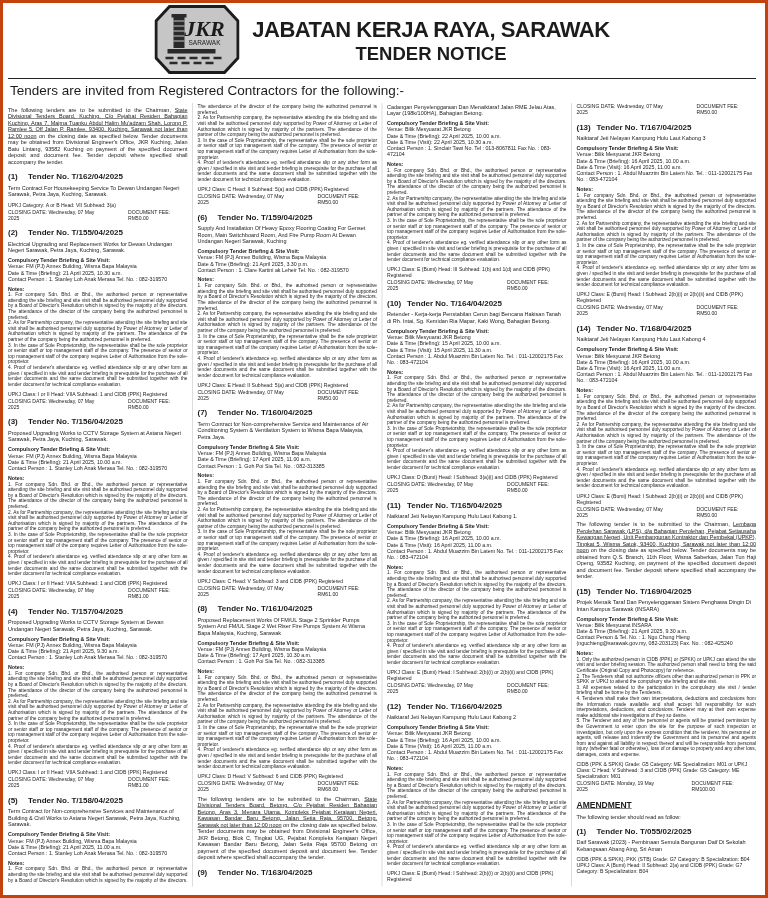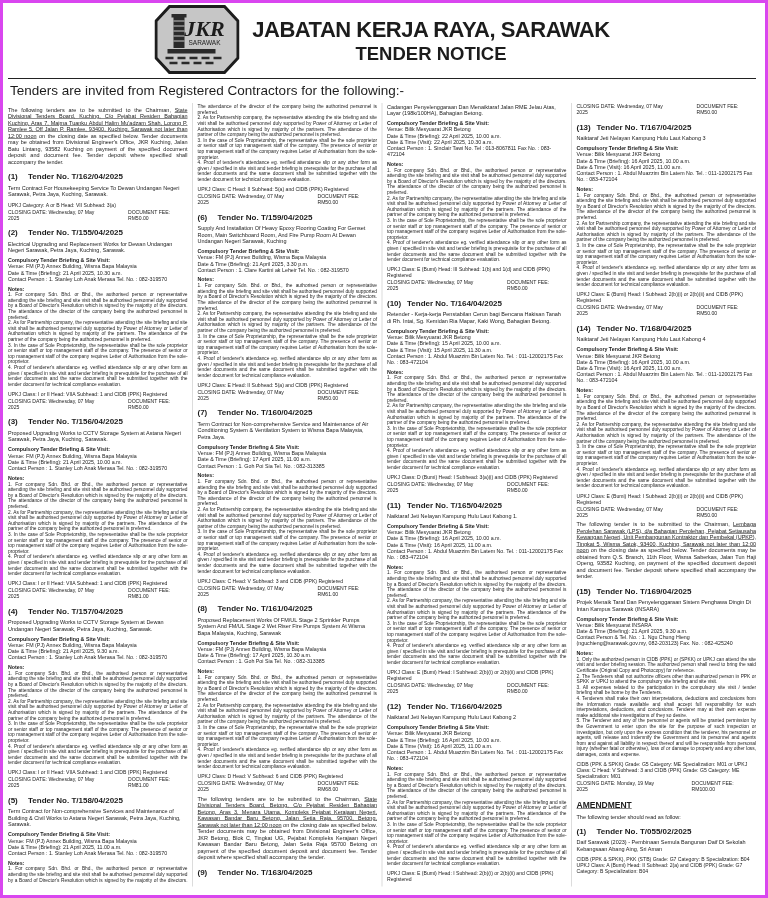--- a/index.html
+++ b/index.html
@@ -1,17 +1,17 @@
 <!DOCTYPE html>
 <html><head>
 <meta charset="utf-8">
 <style>
   html,body{margin:0;padding:0;background:#e9e9e9;}
   .page{position:relative;width:768px;height:898px;background:#ffffff;box-sizing:border-box;
-        border:3px solid #d946ef;overflow:hidden;font-family:"Liberation Sans",sans-serif;color:#1c1c1c;}
+        border:3px solid #c2410c;overflow:hidden;font-family:"Liberation Sans",sans-serif;color:#1c1c1c;}
   .scaled{width:1516px;height:1784px;transform:scale(0.5);transform-origin:0 0;padding:0 10px;box-sizing:border-box;}
   
   .hdr{display:flex;align-items:center;justify-content:center;gap:26px;height:150px;border-bottom:2px solid #222;}
   .logo{flex:0 0 auto;}
   .titles{text-align:center;}
   .title{font-size:44px;font-weight:bold;letter-spacing:-1px;line-height:1.1;}
   .subtitle{font-size:37px;font-weight:bold;letter-spacing:0;margin-top:4px;}
   .invite{font-size:27px;font-weight:400;padding:8px 4px 6px;}
   
   .cols{height:1566px;overflow:hidden;column-count:4;column-gap:20px;column-fill:auto;

